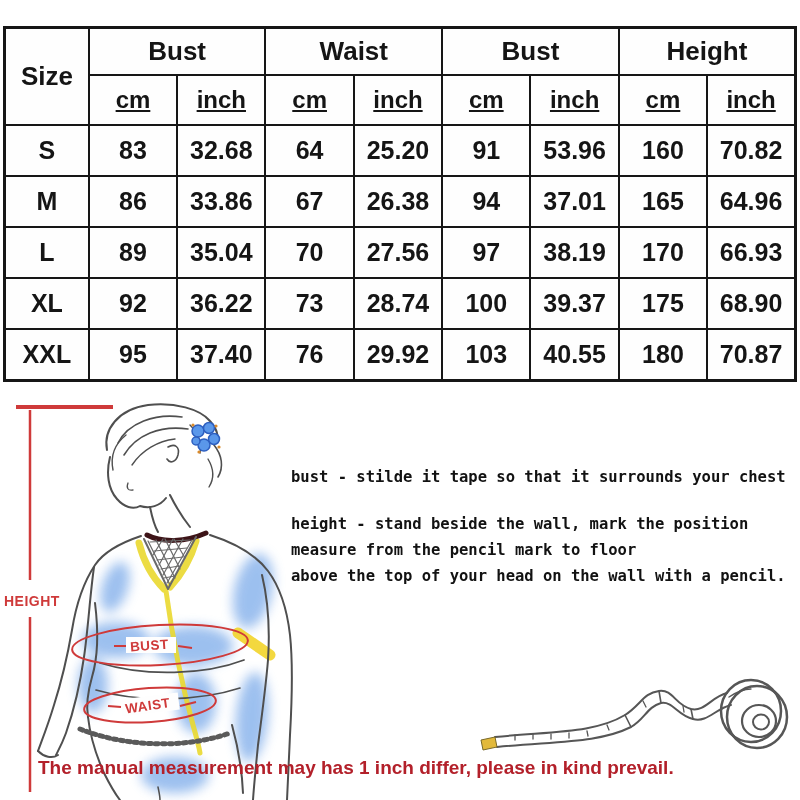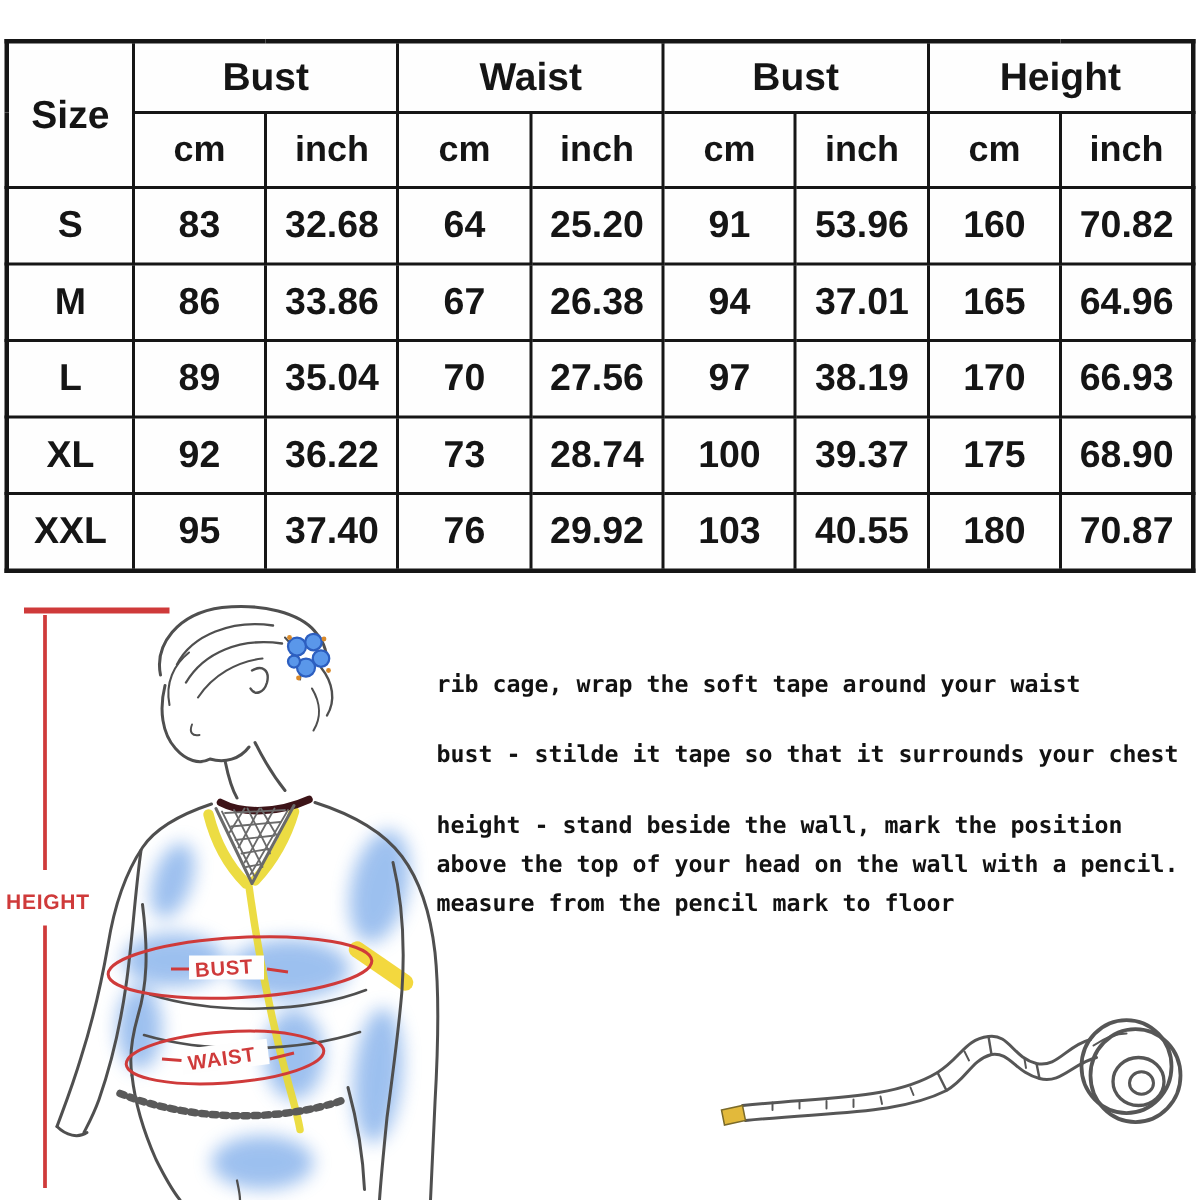--- a/index.html
+++ b/index.html
@@ -5,21 +5,21 @@
   html,body{margin:0;padding:0;background:#ffffff;}
   .page{position:relative;width:800px;height:800px;background:#ffffff;overflow:hidden;
         font-family:"Liberation Sans",sans-serif;color:#151515;}
 
   
   table.size-table{position:absolute;top:26px;left:3px;width:794px;border-collapse:collapse;
         table-layout:fixed;border:3px solid #161616;}
   table.size-table th,table.size-table td{border:2px solid #161616;text-align:center;
         vertical-align:middle;font-weight:bold;padding:0;background:#fefefe;}
   table.size-table .group{font-size:26px;height:45px;}
-  table.size-table .unit{font-size:24px;height:48px;}
+  table.size-table .unit{font-size:24px;height:48px;text-decoration:underline;}
   table.size-table td{font-size:25px;height:49px;}
   table.size-table .size-head{font-size:26px;}
   col.c-size{width:84px;}
   col.c-val{width:88px;}
 
   
   .instructions{position:absolute;left:291px;top:443px;width:506px;
         font-family:"DejaVu Sans Mono",monospace;font-weight:bold;font-size:15.5px;
         line-height:26px;color:#121212;white-space:nowrap;}
   .instructions .block{margin:0 0 21px 0;}
@@ -246,26 +246,26 @@
       <ellipse cx="314" cy="76" rx="17" ry="16" stroke-width="2.2"></ellipse>
       <ellipse cx="316" cy="77" rx="8" ry="7.5" stroke-width="2"></ellipse>
       <path d="M 284 52 C 290 48 298 44 306 44" stroke-width="1.4"></path>
     </g>
 
     <path d="M 36 95 L 50 92 L 52 102 L 38 105 Z" fill="#e2b93b" stroke="#7a6a2a" stroke-width="1"></path>
   </svg>
 
   <div class="instructions">
     <div class="block">
-      <div>rib cage, wrap the soft tape around your waist</div>
     </div>
     <div class="block">
       <div>bust - stilde it tape so that it surrounds your chest</div>
     </div>
     <div class="block">
       <div>height - stand beside the wall, mark the position</div>
+      <div>measure from the pencil mark to floor</div>
       <div>above the top of your head on the wall with a pencil.</div>
-      <div>measure from the pencil mark to floor</div>
     </div>
   </div>
 
+  <div class="footer-note">The manual measurement may has 1 inch differ, please in kind prevail.</div>
 
 </div>
 
 </body></html>

